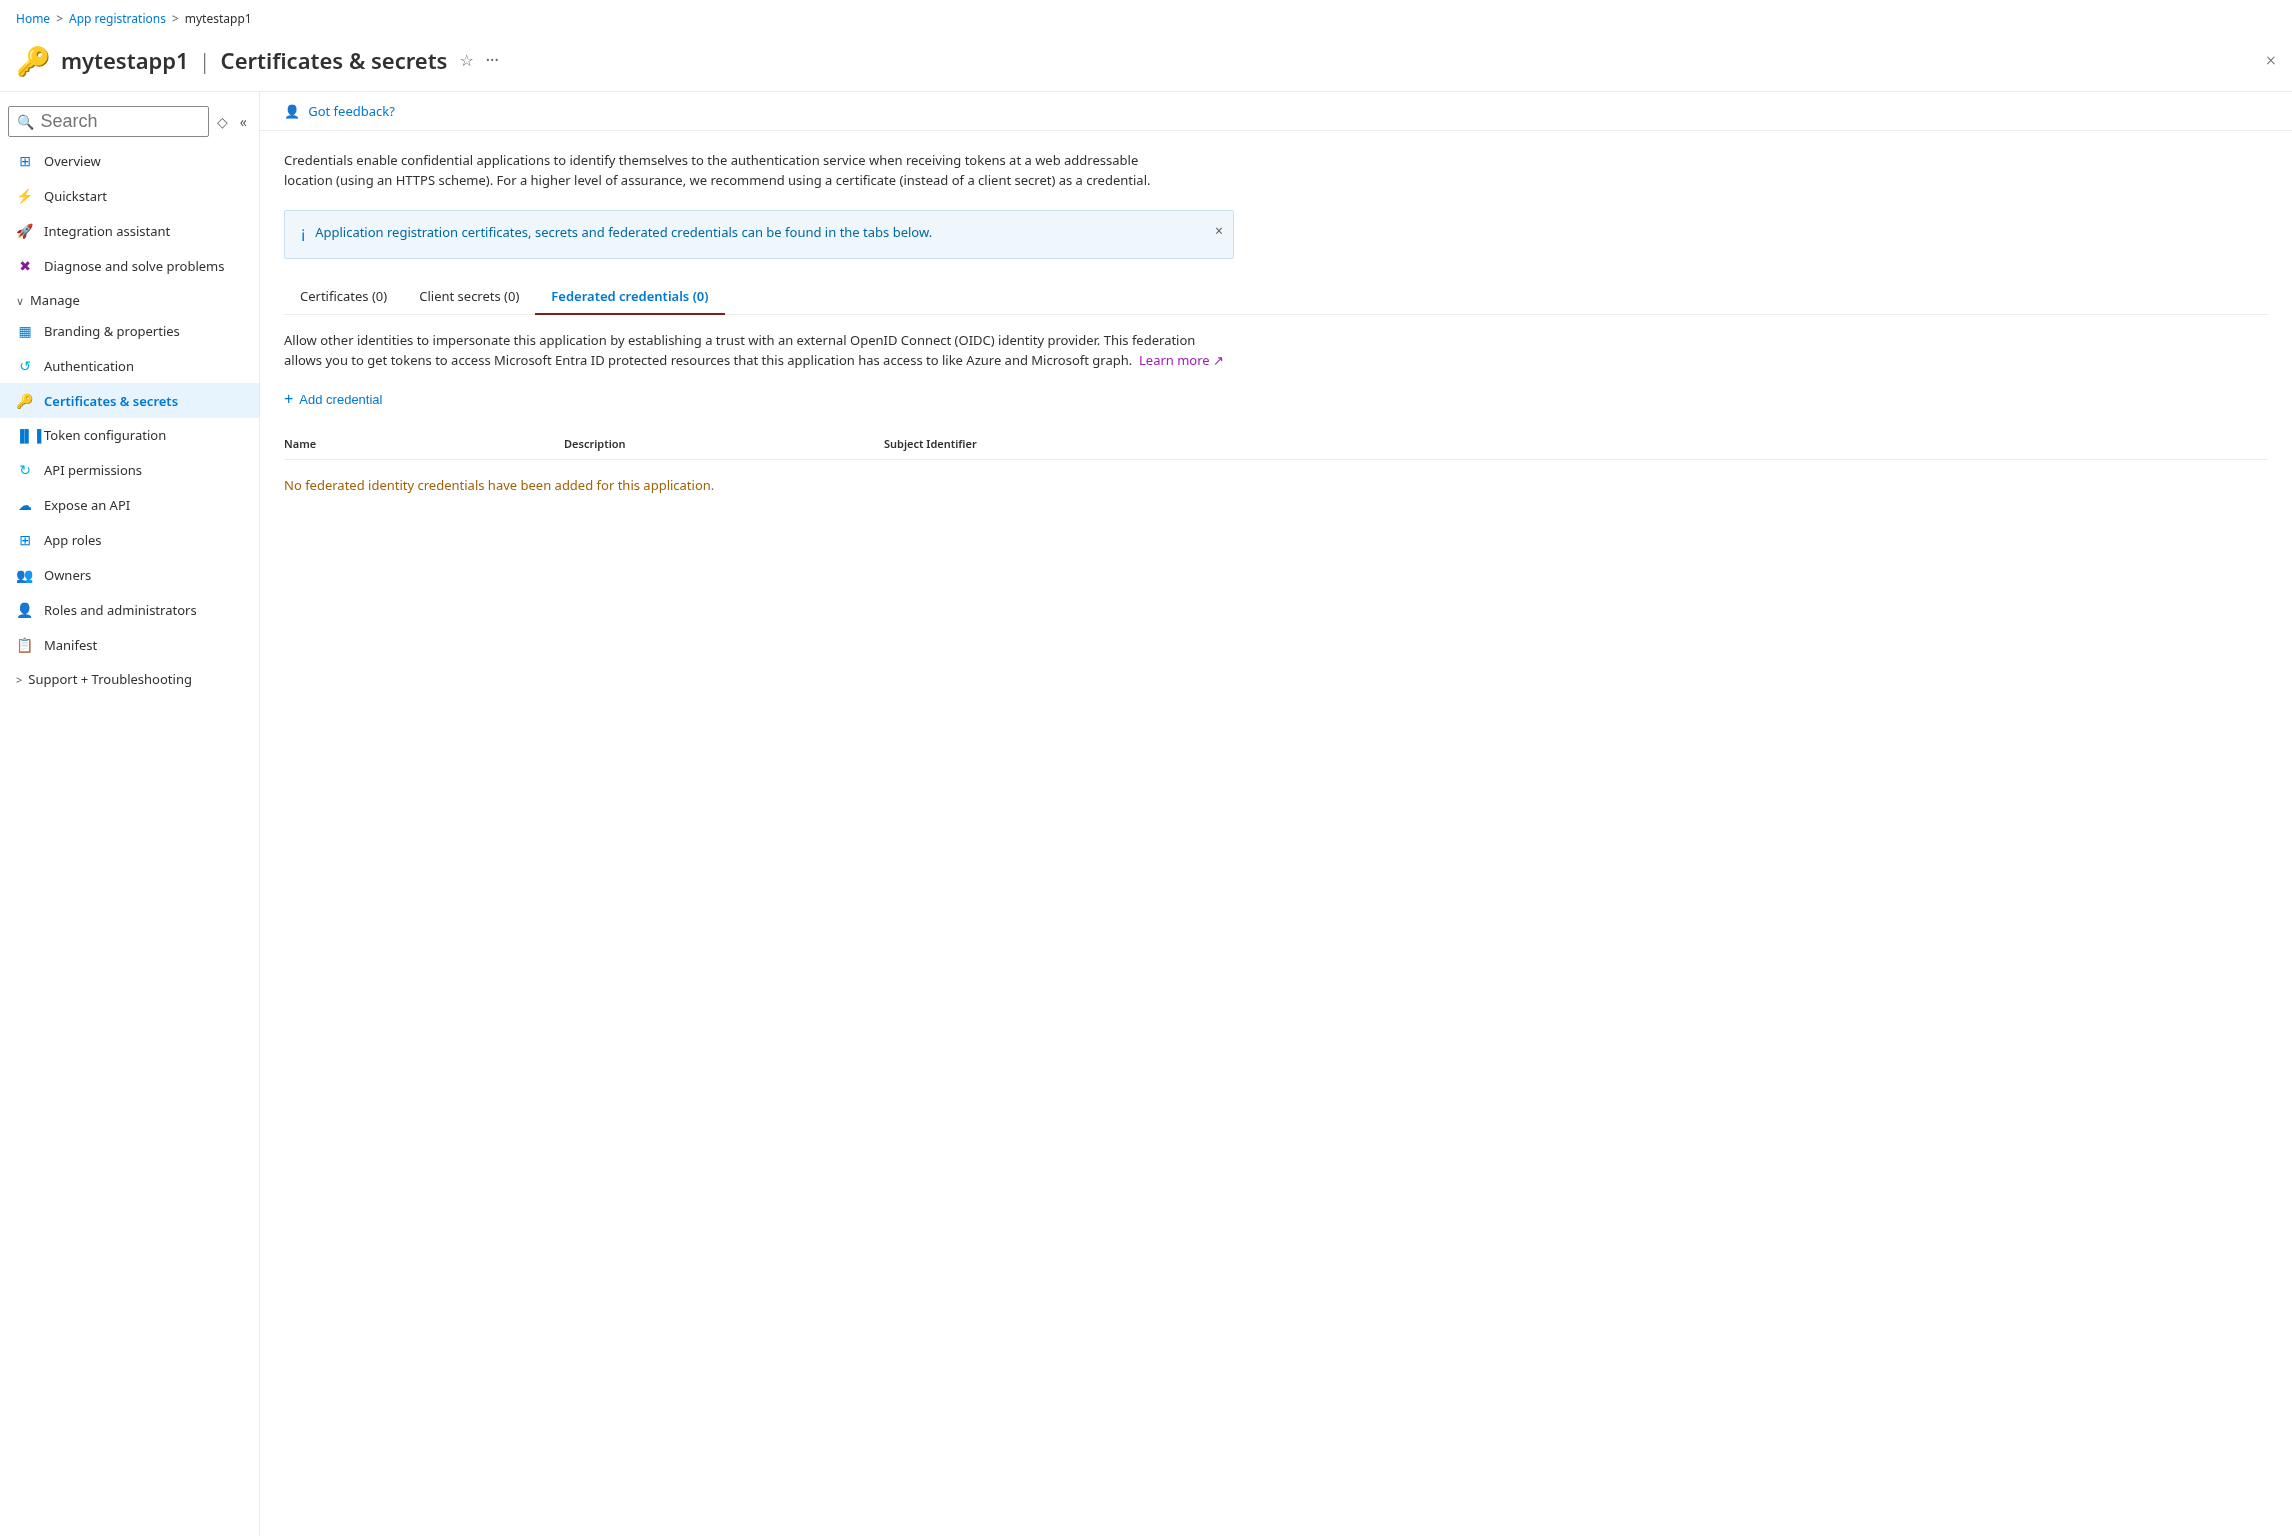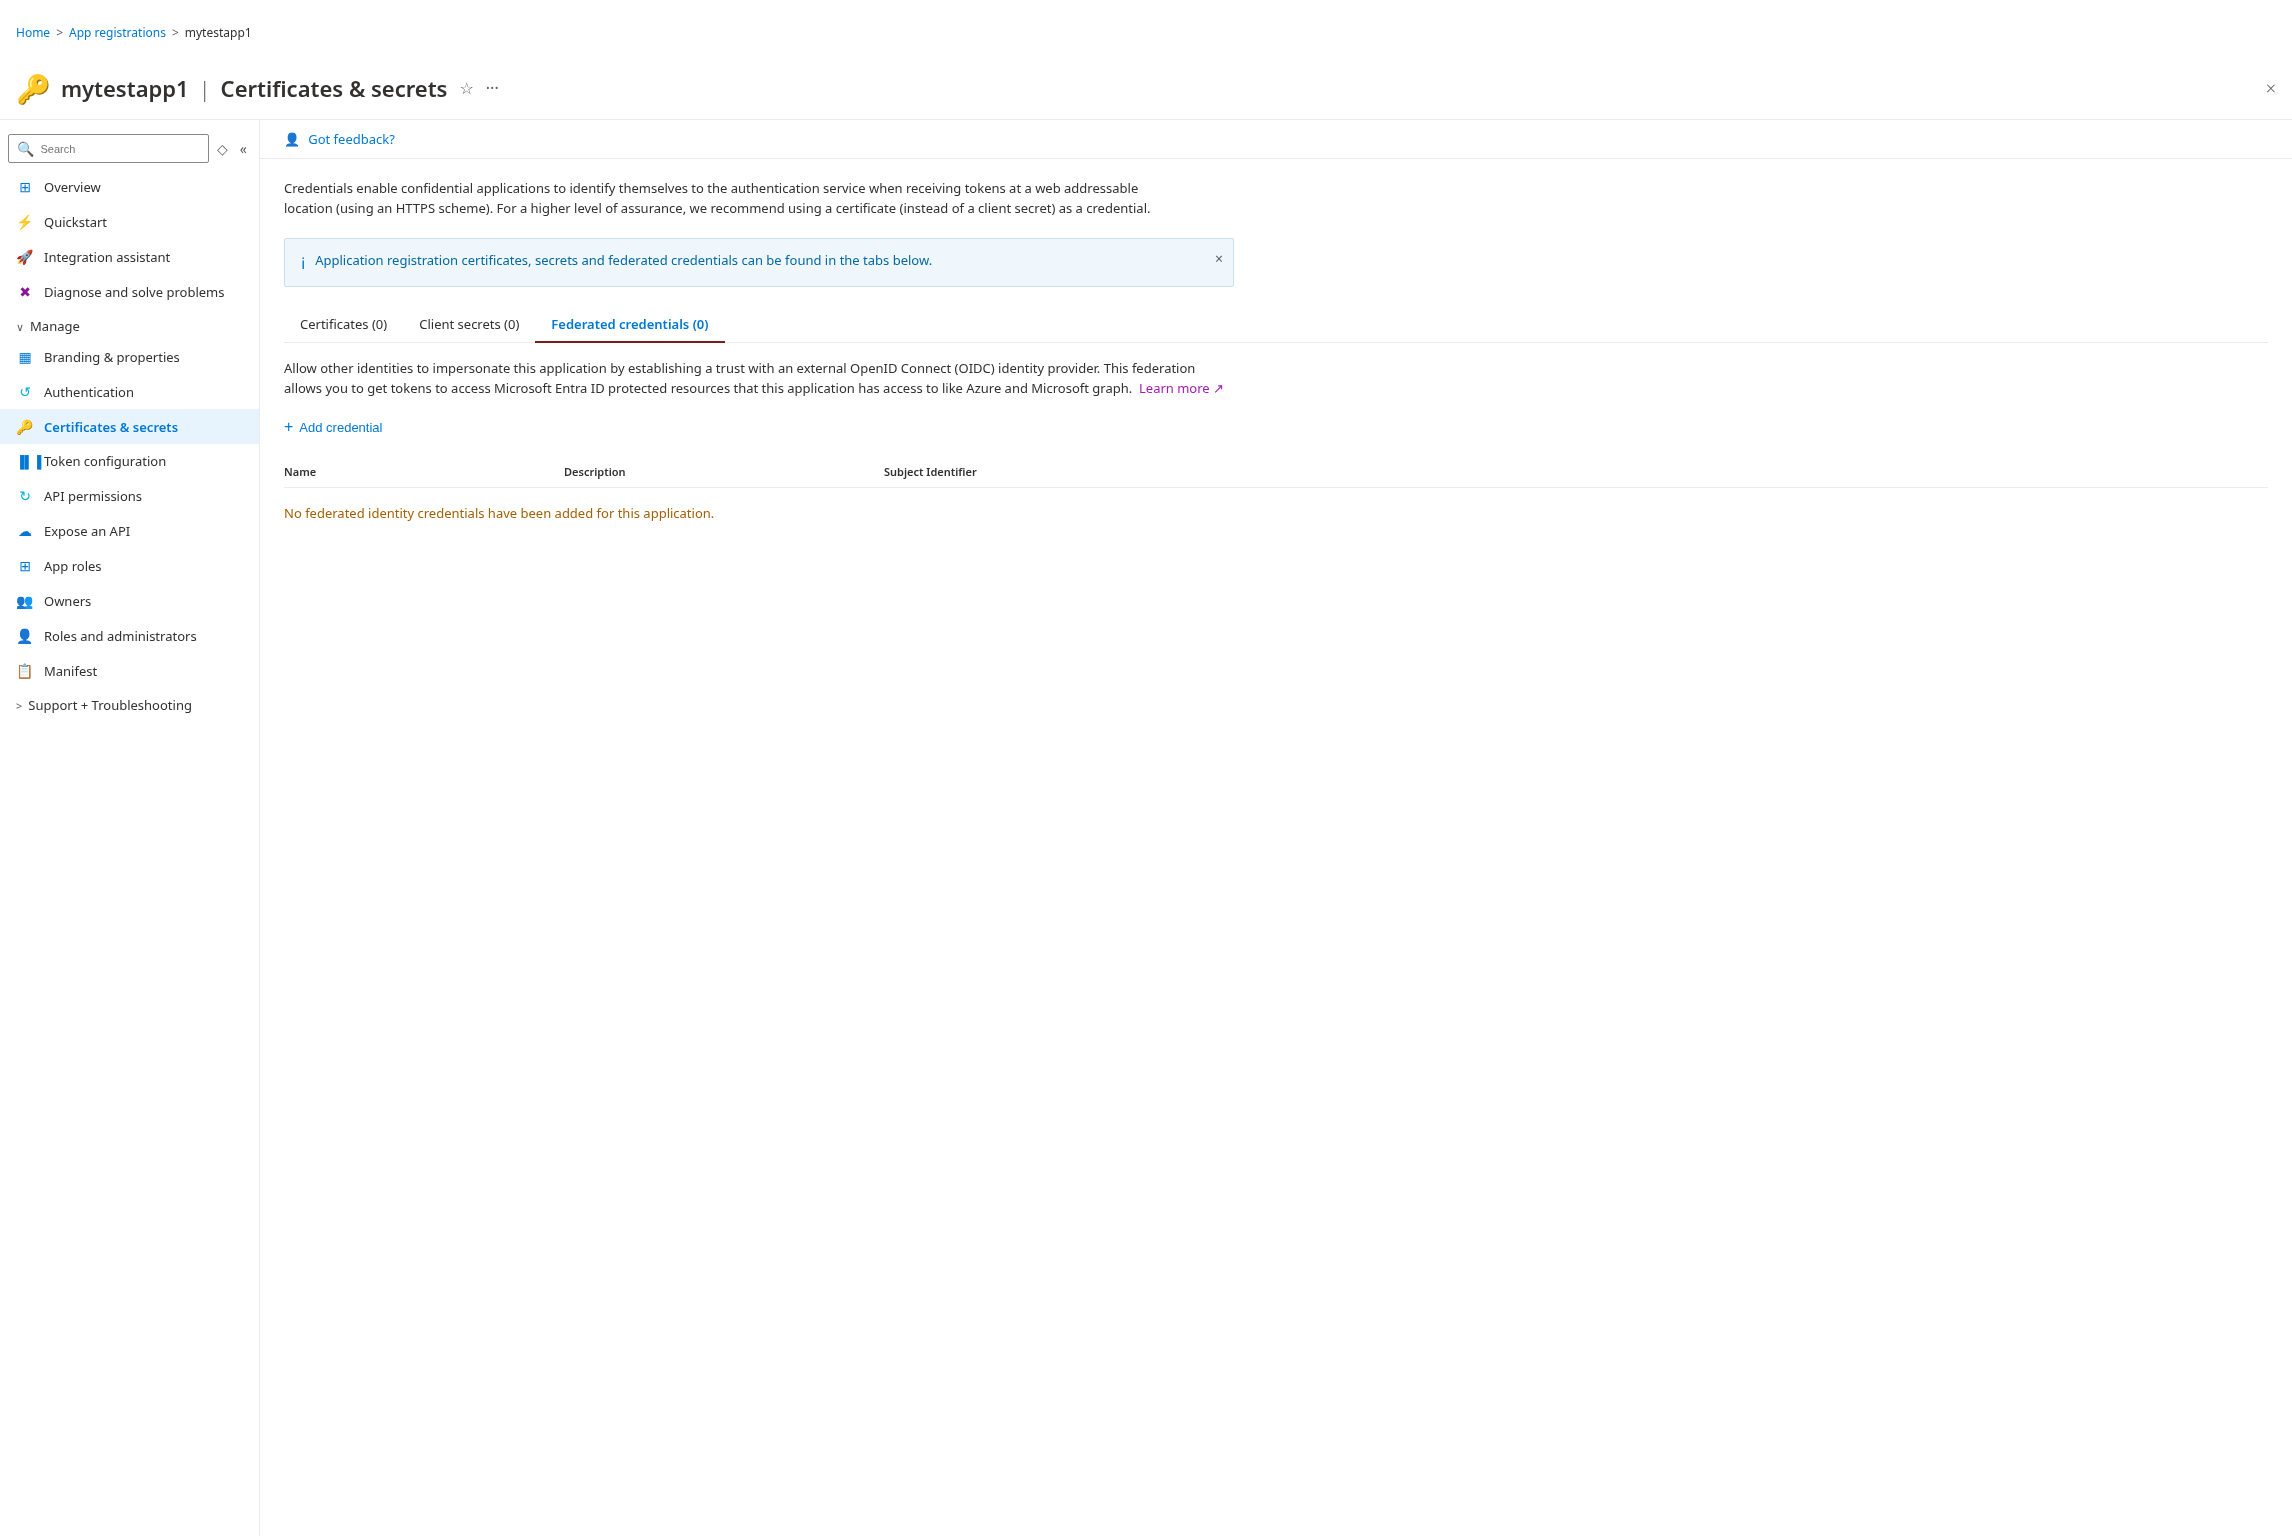--- a/index.html
+++ b/index.html
@@ -1,19 +1,19 @@
 <!DOCTYPE html>
 <html><head>
   <meta charset="utf-8">
   <style>
     * { box-sizing: border-box; margin: 0; padding: 0; }
     body { font-family: 'Segoe UI', system-ui, sans-serif; font-size: 14px; color: #323130; background: #fff; display: flex; flex-direction: column; height: 100vh; overflow: hidden; }
 
     
-    .breadcrumb { display: flex; align-items: center; gap: 6px; padding: 24px 16px; font-size: 12px; color: #0078d4; }
+    .breadcrumb { display: flex; align-items: center; gap: 6px; padding: 10px 16px; font-size: 12px; color: #0078d4; }
     .breadcrumb span { color: #323130; }
     .breadcrumb a { color: #0078d4; text-decoration: none; cursor: pointer; }
     .breadcrumb .sep { color: #605e5c; }
 
     
     .title-row { display: flex; align-items: center; padding: 4px 16px 12px 16px; border-bottom: 1px solid #edebe9; }
     .title-icon { font-size: 28px; margin-right: 10px; color: #f2a900; }
     .title-text { font-size: 22px; font-weight: 600; color: #323130; }
     .title-sep { color: #605e5c; font-weight: 300; margin: 0 10px; font-size: 22px; }
     .title-actions { display: flex; align-items: center; gap: 12px; margin-left: 12px; }
@@ -60,21 +60,21 @@
     .empty-message { font-size: 13px; color: #a16207; padding: 16px 0; }
 
     
     .icon-blue { color: #0078d4; }
     .icon-teal { color: #00b4d8; }
     .icon-green { color: #107c10; }
 
     
     .sidebar-top { display: flex; align-items: center; padding: 6px 8px; gap: 4px; }
     .sidebar-top .search-wrap { flex: 1; display: flex; align-items: center; gap: 6px; border: 1px solid #8a8886; border-radius: 2px; padding: 4px 8px; }
-    .sidebar-top .search-wrap input { border: none; outline: none; font-size: 11px; width: 100%; }
+    .sidebar-top .search-wrap input { border: none; outline: none; font-size: 18px; width: 100%; }
     .sidebar-top .collapse-btn { color: #605e5c; cursor: pointer; font-size: 14px; padding: 4px; }
   </style>
 </head>
 <body>
 
 <div class="breadcrumb">
   <a>Home</a>
   <span class="sep">&gt;</span>
   <a>App registrations</a>
   <span class="sep">&gt;</span>

